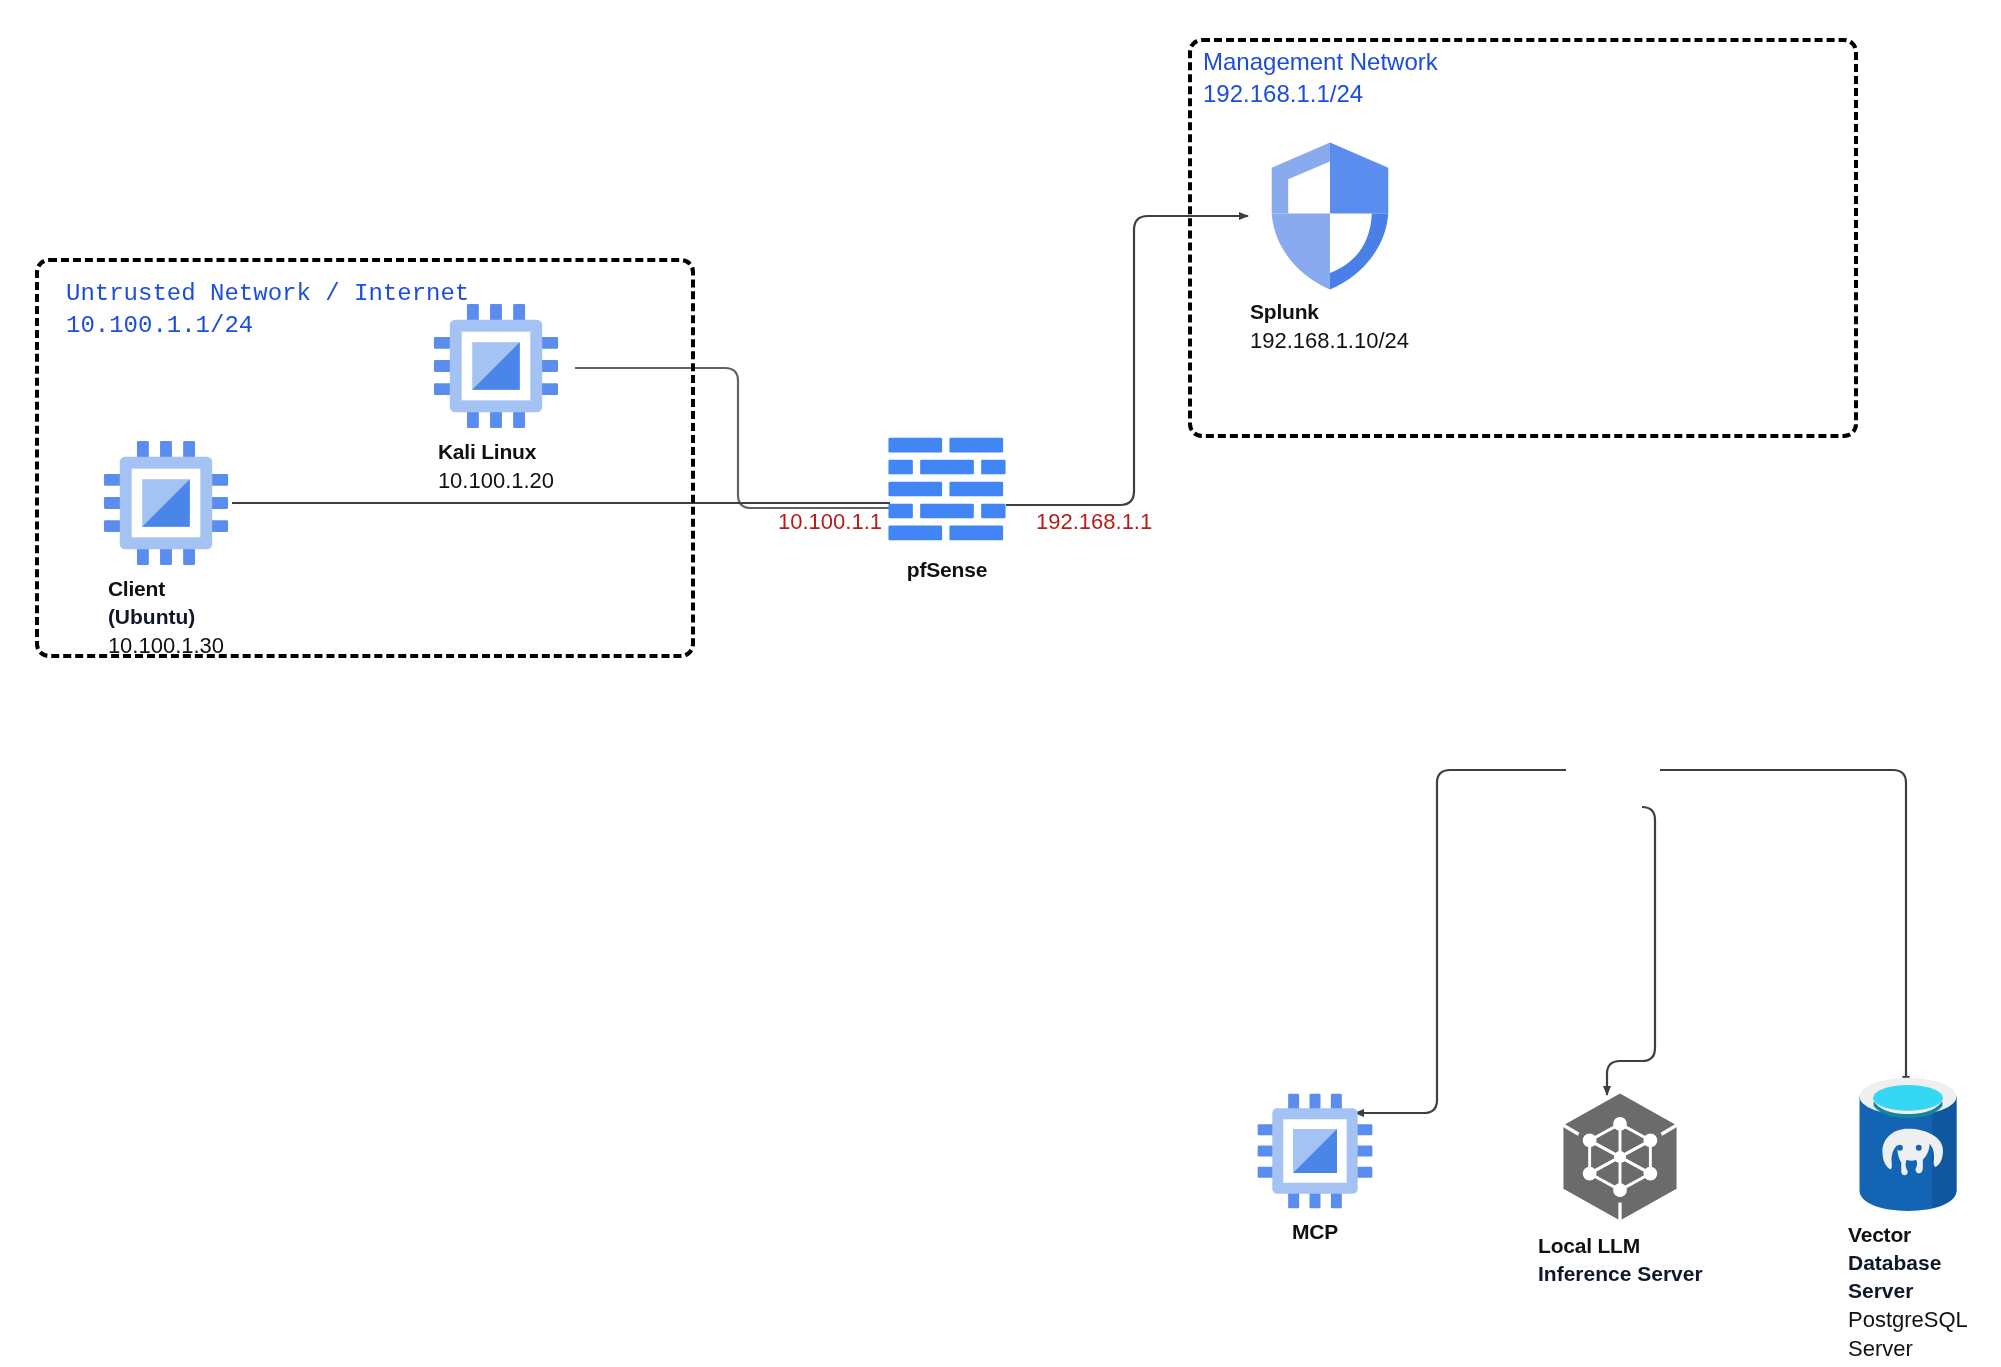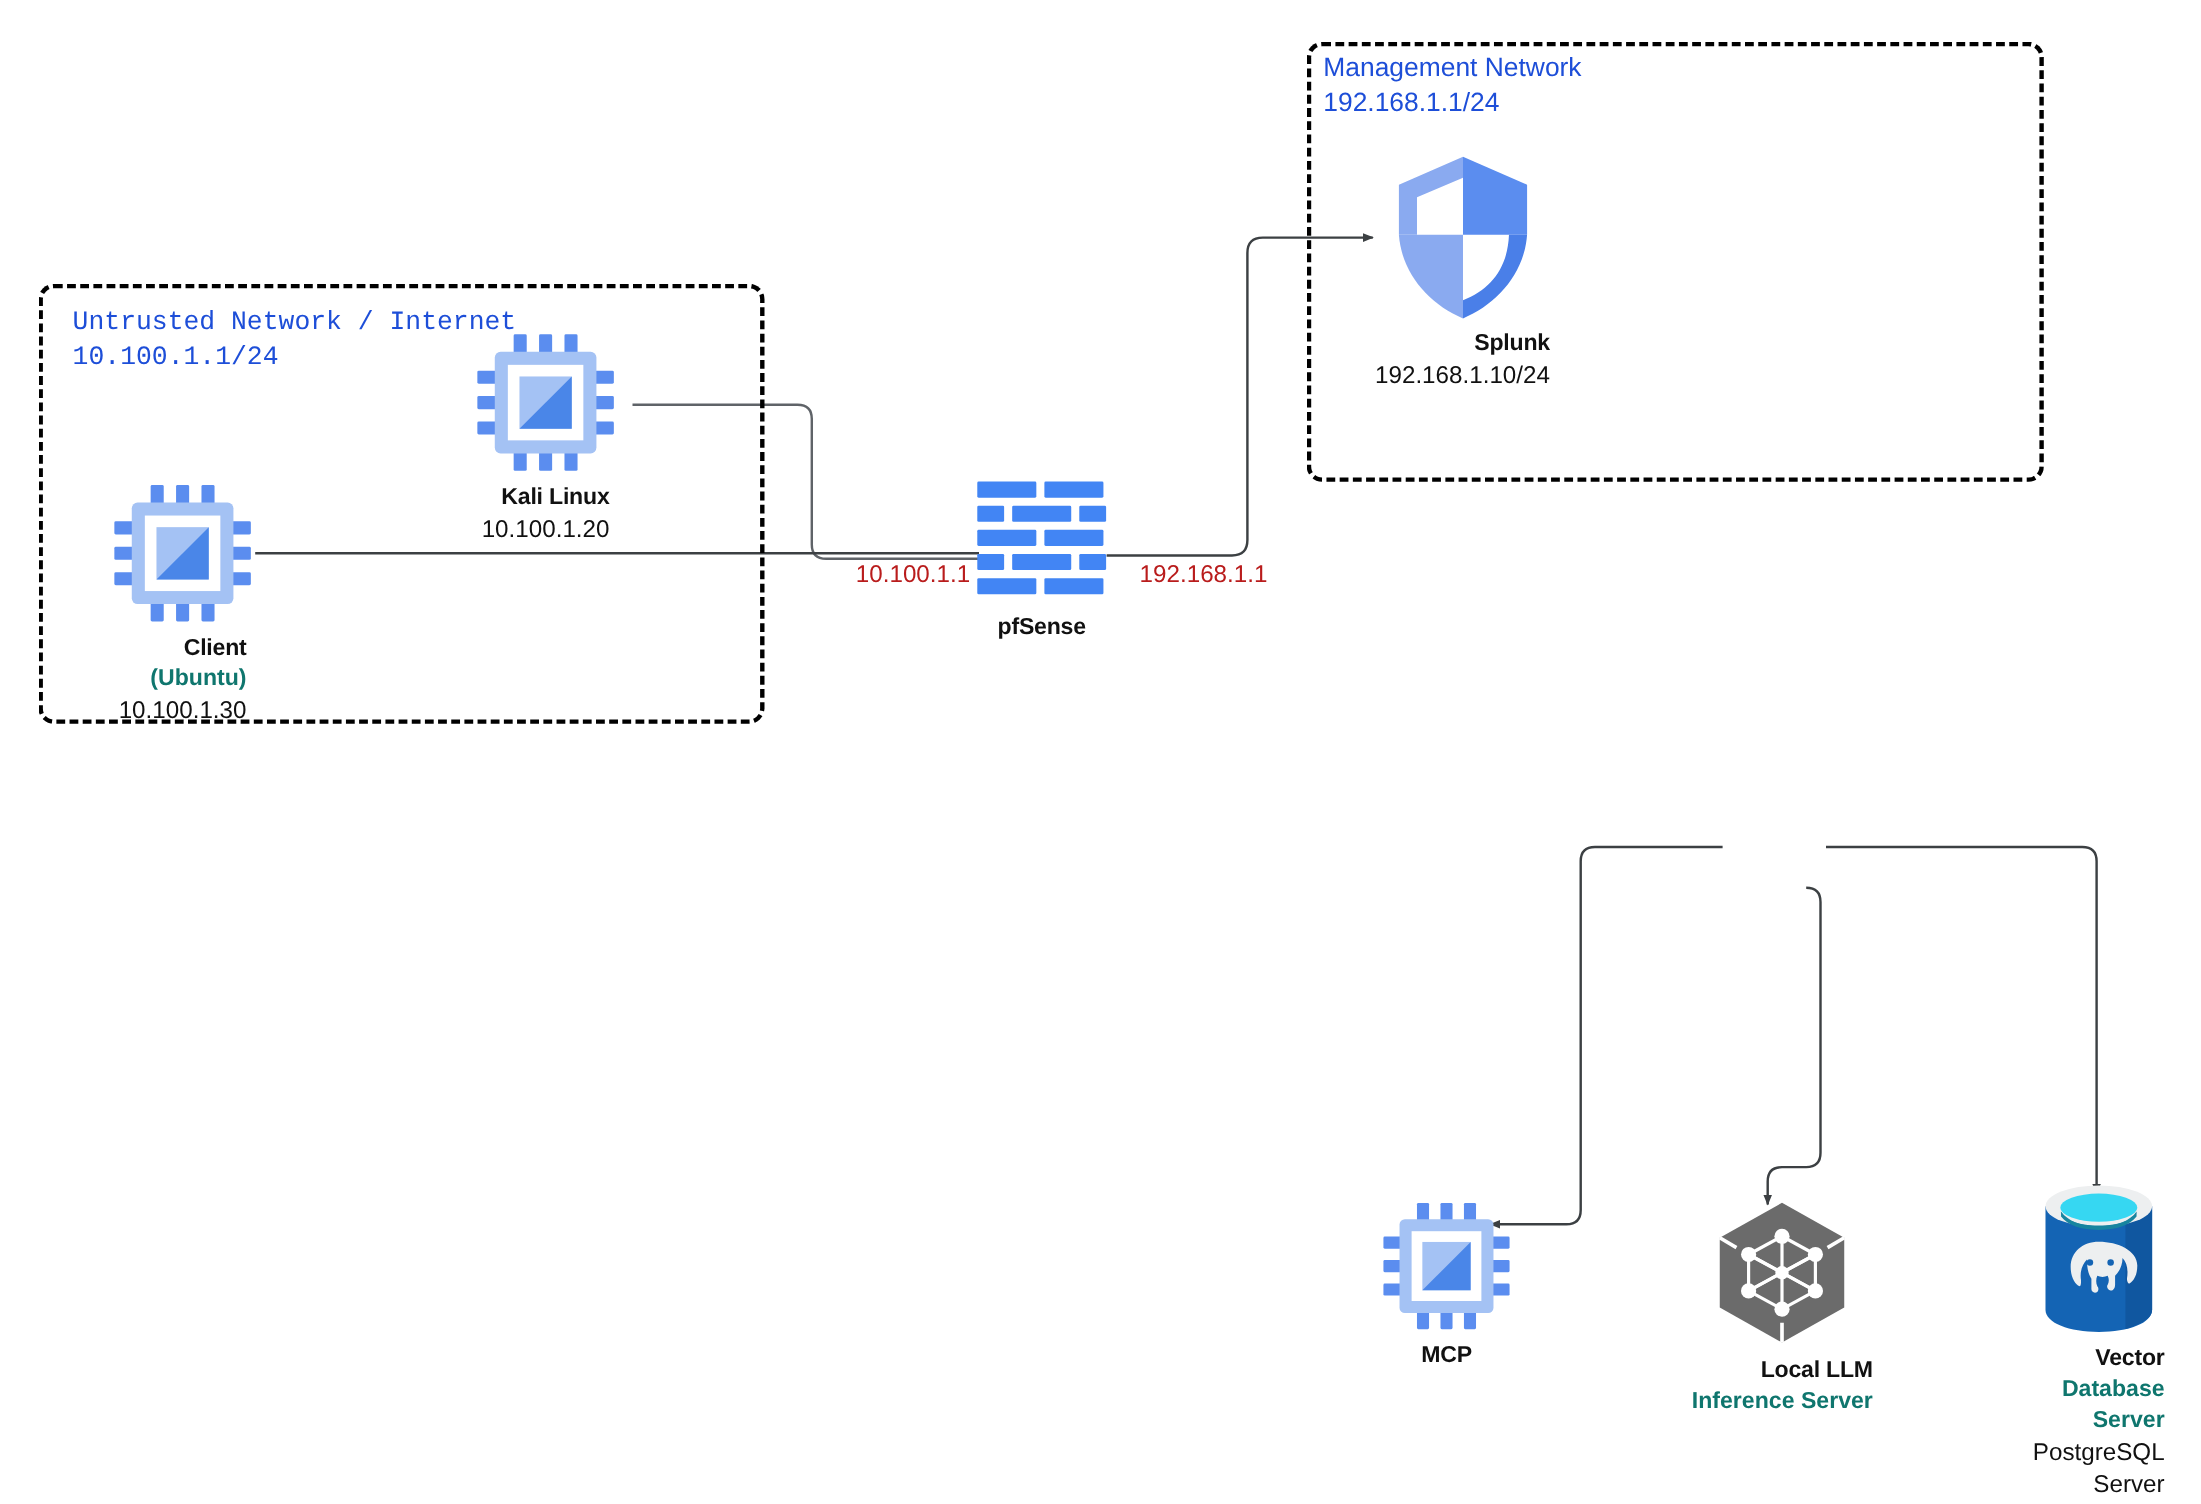--- a/index.html
+++ b/index.html
@@ -40,42 +40,42 @@
 
   
   .node {
     position: absolute;
     display: flex;
     flex-direction: column;
     align-items: center;
   }
   .node-caption {
     margin-top: 6px;
-    text-align: right;
+    text-align: left;
     line-height: 1.33;
     white-space: nowrap;
   }
   .cap-name {
     display: block;
     font-weight: bold;
     font-size: 21px;
     color: #111111;
     letter-spacing: -0.2px;
   }
   .cap-sub {
     display: block;
     font-weight: 400;
     font-size: 22px;
     color: #111111;
   }
   .cap-name2 {
     display: block;
     font-weight: bold;
     font-size: 21px;
-    color: #0f766e;
+    color: #0f172a;
   }
 
   
   .edge-label {
     position: absolute;
     font-size: 22px;
     color: #b91c1c;
     white-space: nowrap;
   }
 

